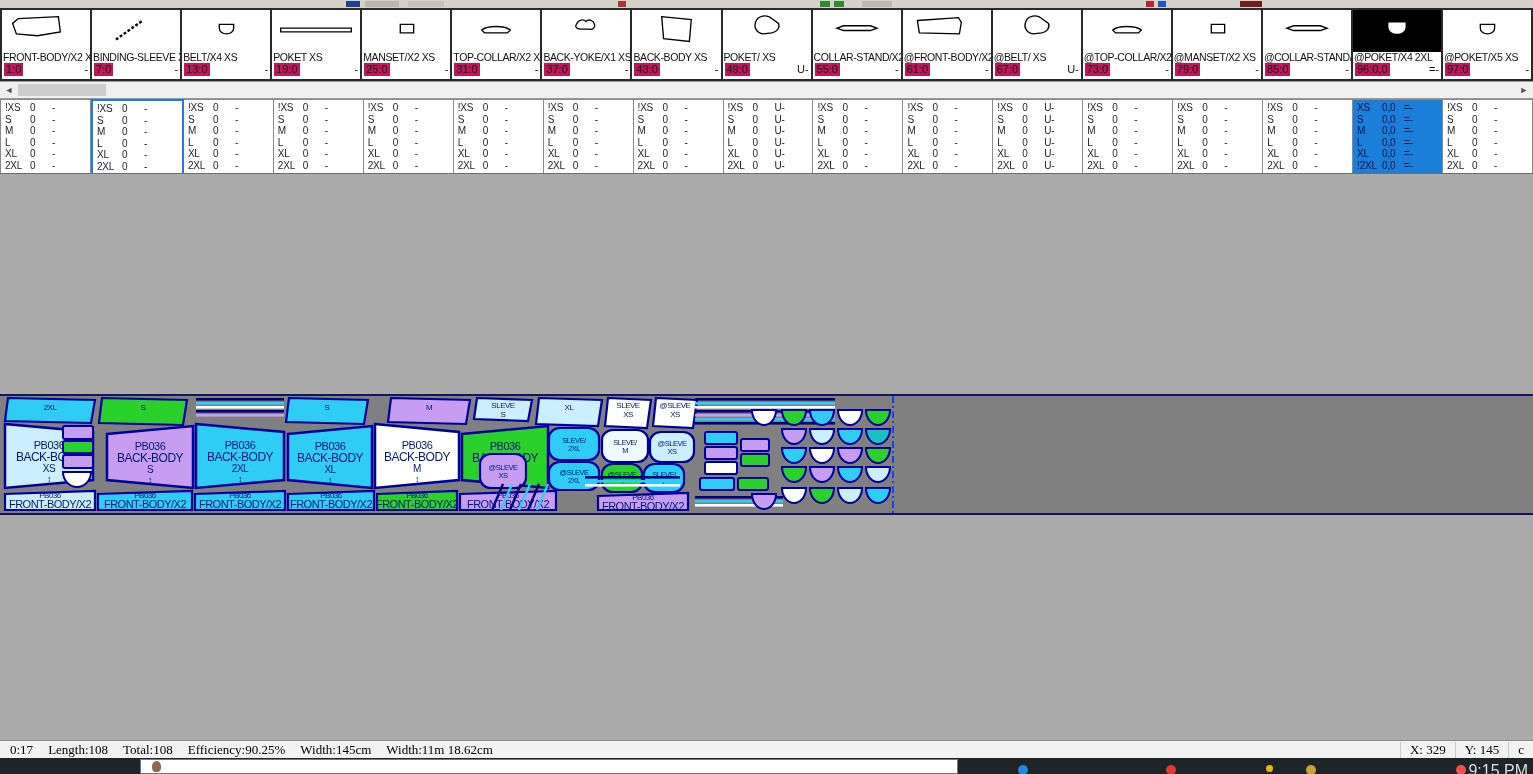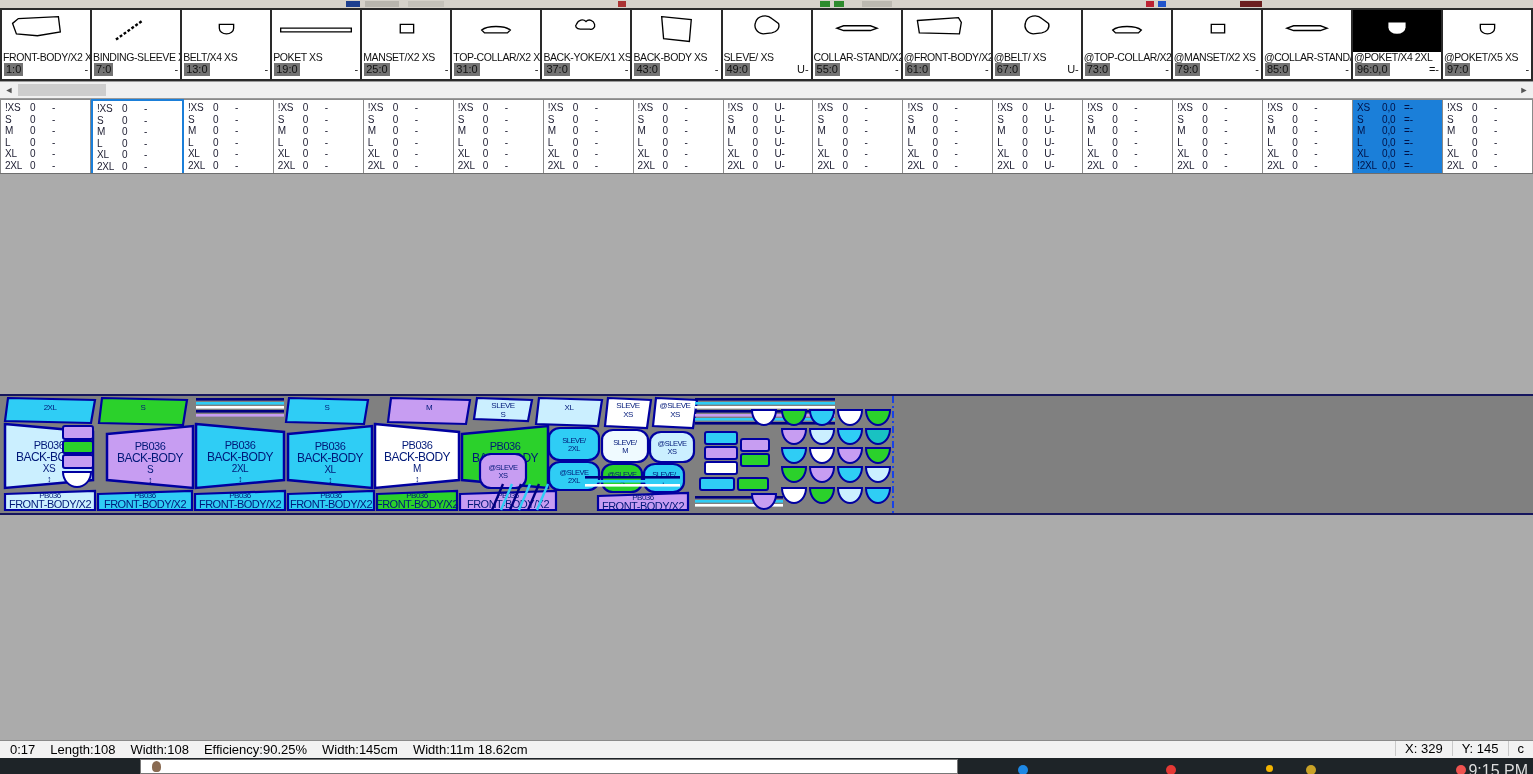--- a/index.html
+++ b/index.html
@@ -11,21 +11,21 @@
 
   
   .pieces-row{position:absolute;top:8px;left:0;right:0;height:73px;display:flex;background:#ABABAB;}
   .piece-cell{flex:1;min-width:0;background:#fff;border:2px solid #2a2a2a;border-left:none;position:relative;box-sizing:border-box;}
   .piece-cell:first-child{border-left:2px solid #2a2a2a;}
   .thumb{height:42px;display:flex;align-items:center;justify-content:center;background:#fff;}
   .thumb.sel{background:#000;}
   .thumb svg{width:84px;height:42px;}
   .pname{font-size:10.5px;line-height:11px;white-space:nowrap;overflow:hidden;color:#111;letter-spacing:-0.4px;padding:0 1px;}
   .pnumrow{display:flex;justify-content:space-between;align-items:center;font-size:11px;line-height:13px;padding:0 2px;color:#111;}
-  .pnum-chip{background:#737373;padding:0 2px;}
+  .pnum-chip{background:#be185d;padding:0 2px;}
 
   
   .hscroll{position:absolute;top:81px;left:0;right:0;height:18px;background:#F0F0F0;border-top:1px solid #9a9a9a;border-bottom:1px solid #9a9a9a;box-sizing:border-box;}
   .hs-arrow{position:absolute;top:1px;width:16px;height:14px;display:flex;align-items:center;justify-content:center;font-size:9px;color:#555;}
   .hs-thumb{position:absolute;left:18px;top:2px;width:88px;height:12px;background:#CDCDCD;}
 
   
   .sizes-row{position:absolute;top:99px;left:0;right:0;height:92px;display:flex;background:#fef9c3;}
   .size-cell{flex:1;min-width:0;background:#fff;border:1px solid #8a8a8a;border-left:none;box-sizing:border-box;font-size:10px;line-height:11.5px;padding:2px 0 0 4px;color:#1c1c30;letter-spacing:-0.2px;overflow:hidden;}
   .size-cell:first-child{border-left:1px solid #8a8a8a;}
@@ -34,23 +34,23 @@
   .size-line{display:flex;white-space:nowrap;}
   .size-line .sz{width:25px;}
   .size-line .qty{width:22px;}
 
   
   .workspace{position:absolute;top:173px;left:0;right:0;height:567px;background:#ABABAB;border-top:1px solid #6e6e6e;box-sizing:border-box;}
   .marker-band{position:absolute;top:220px;left:0;right:0;height:121px;background:#808080;border-top:2px solid #15155e;border-bottom:2px solid #15155e;box-sizing:border-box;}
   #marker-svg{position:absolute;left:0;top:0;display:block;}
 
   
-  .status-bar{position:absolute;top:740px;left:0;right:0;height:18px;background:#F2F2F2;border-top:1px solid #8a8a8a;box-sizing:border-box;display:flex;align-items:center;font-size:13px;color:#000;}
+  .status-bar{position:absolute;top:740px;left:0;right:0;height:18px;background:#F2F2F2;border-top:1px solid #8a8a8a;box-sizing:border-box;display:flex;align-items:center;font-size:13px;color:#000;font-family:Liberation Serif, serif;}
   .sb-left{padding-left:10px;display:flex;gap:15px;white-space:nowrap;}
-  .sb-right{margin-left:auto;display:flex;align-items:flex-start;height:100%;border-radius:7px;}
+  .sb-right{margin-left:auto;display:flex;align-items:center;height:100%;border-radius:7px;}
   .sb-box{padding:0 9px;border-left:1px solid #c9c9c9;display:flex;align-items:center;white-space:nowrap;}
 
   
   .taskbar{position:absolute;top:758px;left:0;right:0;height:16px;background:#1E2428;}
   .tb-search{position:absolute;left:140px;top:1px;width:818px;height:15px;background:#fff;border:1px solid #777;box-sizing:border-box;}
   .tb-dot{position:absolute;top:7px;width:10px;height:10px;border-radius:50%;}
   .tb-clock{position:absolute;right:5px;top:4px;color:#ddd;font-size:16px;white-space:nowrap;}
   .tb-searchicon{position:absolute;left:152px;top:3px;width:9px;height:11px;background:#8a6b52;border-radius:50% 50% 40% 40%;}
 </style>
 </head>
@@ -167,21 +167,21 @@
           <span class="pnum-chip">43:0</span>
           <span>-</span>
         </div>
       </div>
       <div class="piece-cell">
         <div class="thumb">
           <svg viewBox="0 0 86 44">
             <path d="M31,13 c2,-7 12,-9 17,-4 l7,5 c2,5 -2,9 -7,10 l-9,1 c-7,-1 -10,-7 -8,-12 Z" fill="none" stroke="#000" stroke-width="1.4"></path>
           </svg>
         </div>
-        <div class="pname">SLEVE/ XS</div>
+        <div class="pname">POKET/ XS</div>
         <div class="pnumrow">
           <span class="pnum-chip">49:0</span>
           <span>U-</span>
         </div>
       </div>
       <div class="piece-cell">
         <div class="thumb">
           <svg viewBox="0 0 86 44">
             <path d="M22,19 l7,-2.5 h28 l7,2.5 l-7,2.5 h-28 Z" fill="none" stroke="#000" stroke-width="1.4"></path>
           </svg>
@@ -1116,21 +1116,21 @@
           </g>
           <line x1="893" y1="0" x2="893" y2="117" stroke="#0033FF" stroke-width="1.6" stroke-dasharray="7 3 2 3"></line>
         </svg>
     </div>
   </div>
 
   <div class="status-bar">
     <div class="sb-left">
       <span>0:17</span>
       <span>Length:108</span>
-      <span>Width:108</span>
+      <span>Total:108</span>
       <span>Efficiency:90.25%</span>
       <span>Width:145cm</span>
       <span>Width:11m 18.62cm</span>
     </div>
     <div class="sb-right">
       <div class="sb-box">X: 329</div>
       <div class="sb-box">Y: 145</div>
       <div class="sb-box">c</div>
     </div>
   </div>

